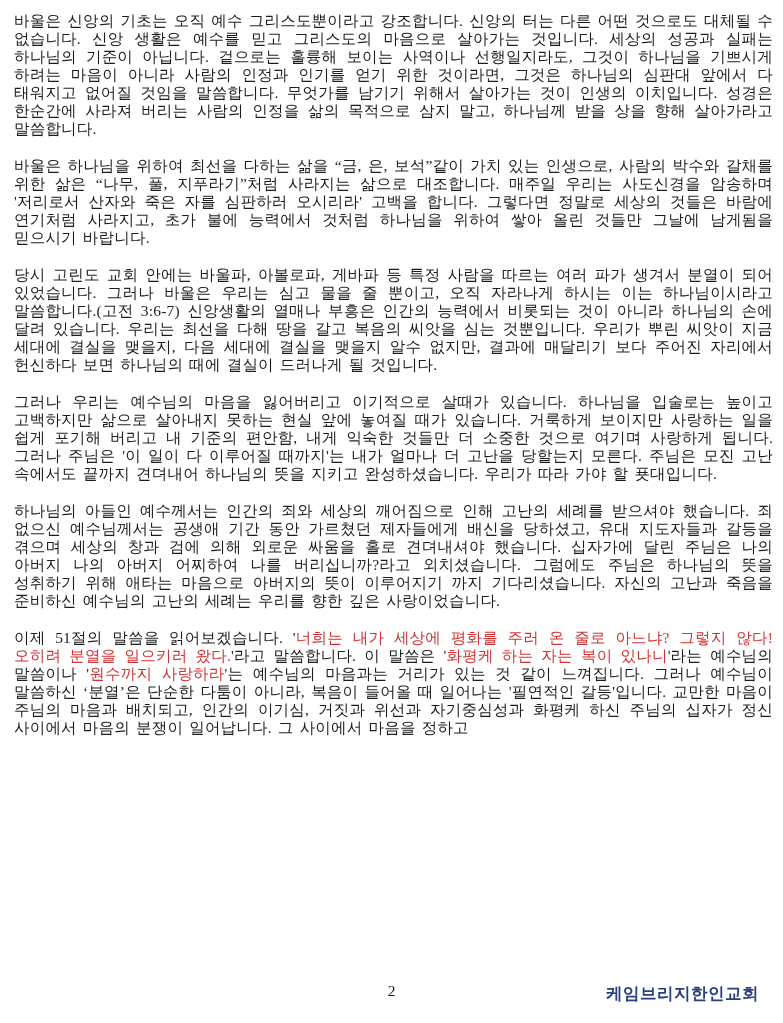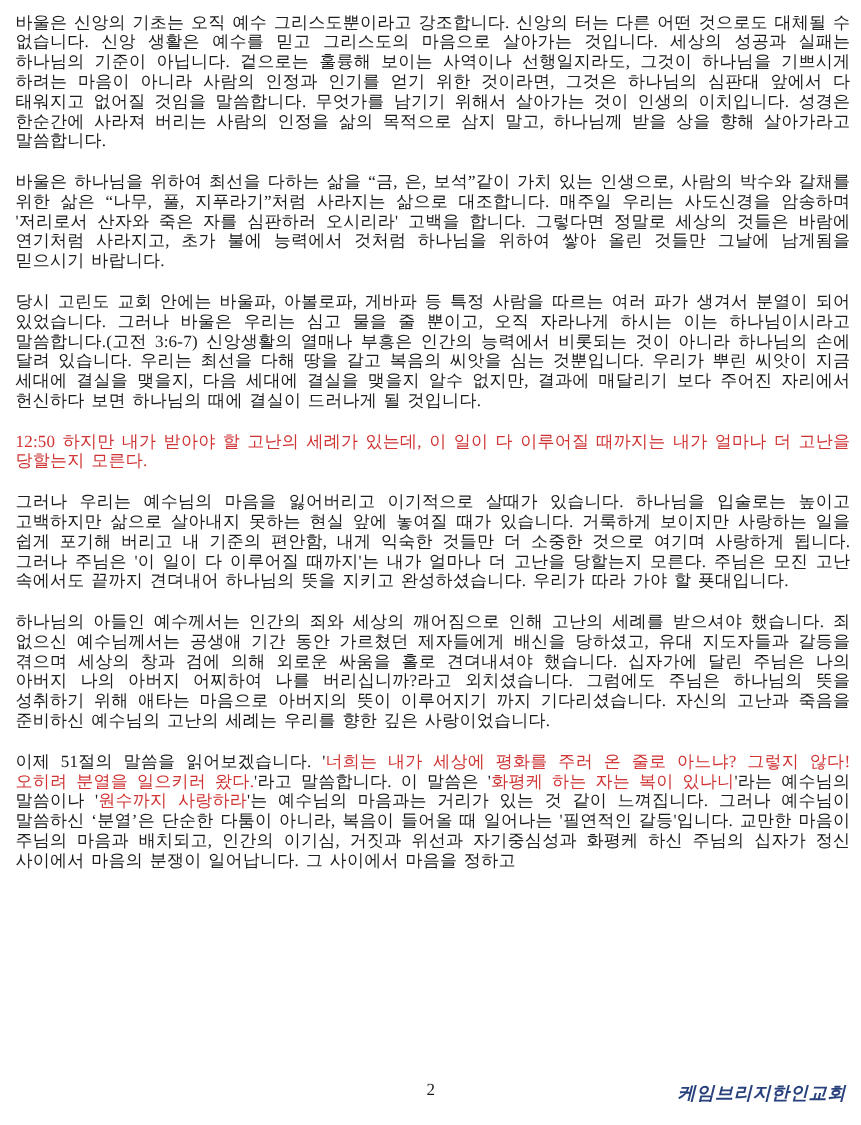--- a/index.html
+++ b/index.html
@@ -45,38 +45,36 @@
   .page-number {
     position: absolute;
     left: 0;
     width: 783px;
     text-align: center;
     font-size: 15.5px;
     color: var(--body-text, #1c1c1c);
   }
   .church-name {
     position: absolute;
-    right: 4px;
+    right: 14px;
     top: 1px;
     font-size: 16.5px;
     font-weight: bold;
     letter-spacing: 0.5px;
     color: var(--church-blue, #28407c);
-    font-style: italic;
   }
 </style>
 </head>
 <body>
 
 <div class="page">
   <div class="doc-body">
       <p class="para"><span class="black">바울은 신앙의 기초는 오직 예수 그리스도뿐이라고 강조합니다. 신앙의 터는 다른 어떤 것으로도 대체될 수 없습니다. 신앙 생활은 예수를 믿고 그리스도의 마음으로 살아가는 것입니다. 세상의 성공과 실패는 하나님의 기준이 아닙니다. 겉으로는 훌륭해 보이는 사역이나 선행일지라도, 그것이 하나님을 기쁘시게 하려는 마음이 아니라 사람의 인정과 인기를 얻기 위한 것이라면, 그것은 하나님의 심판대 앞에서 다 태워지고 없어질 것임을 말씀합니다. 무엇가를 남기기 위해서 살아가는 것이 인생의 이치입니다. 성경은 한순간에 사라져 버리는 사람의 인정을 삶의 목적으로 삼지 말고, 하나님께 받을 상을 향해 살아가라고 말씀합니다.</span></p>
       <p class="para"><span class="black">바울은 하나님을 위하여 최선을 다하는 삶을 “금, 은, 보석”같이 가치 있는 인생으로, 사람의 박수와 갈채를 위한 삶은 “나무, 풀, 지푸라기”처럼 사라지는 삶으로 대조합니다. 매주일 우리는 사도신경을 암송하며 '저리로서 산자와 죽은 자를 심판하러 오시리라' 고백을 합니다. 그렇다면 정말로 세상의 것들은 바람에 연기처럼 사라지고, 초가 불에 능력에서 것처럼 하나님을 위하여 쌓아 올린 것들만 그날에 남게됨을 믿으시기 바랍니다.</span></p>
       <p class="para"><span class="black">당시 고린도 교회 안에는 바울파, 아볼로파, 게바파 등 특정 사람을 따르는 여러 파가 생겨서 분열이 되어 있었습니다. 그러나 바울은 우리는 심고 물을 줄 뿐이고, 오직 자라나게 하시는 이는 하나님이시라고 말씀합니다.(고전 3:6-7) 신앙생활의 열매나 부흥은 인간의 능력에서 비롯되는 것이 아니라 하나님의 손에 달려 있습니다. 우리는 최선을 다해 땅을 갈고 복음의 씨앗을 심는 것뿐입니다. 우리가 뿌린 씨앗이 지금 세대에 결실을 맺을지, 다음 세대에 결실을 맺을지 알수 없지만, 결과에 매달리기 보다 주어진 자리에서 헌신하다 보면 하나님의 때에 결실이 드러나게 될 것입니다.</span></p>
-      <p class="para"><span class="red">12:50 하지만 내가 받아야 할 고난의 세례가 있는데, 이 일이 다 이루어질 때까지는 내가 얼마나 더 고난을 당할는지 모른다.</span></p>
       <p class="para"><span class="black">그러나 우리는 예수님의 마음을 잃어버리고 이기적으로 살때가 있습니다. 하나님을 입술로는 높이고 고백하지만 삶으로 살아내지 못하는 현실 앞에 놓여질 때가 있습니다. 거룩하게 보이지만 사랑하는 일을 쉽게 포기해 버리고 내 기준의 편안함, 내게 익숙한 것들만 더 소중한 것으로 여기며 사랑하게 됩니다. 그러나 주님은 '이 일이 다 이루어질 때까지'는 내가 얼마나 더 고난을 당할는지 모른다. 주님은 모진 고난 속에서도 끝까지 견뎌내어 하나님의 뜻을 지키고 완성하셨습니다. 우리가 따라 가야 할 푯대입니다.</span></p>
       <p class="para"><span class="black">하나님의 아들인 예수께서는 인간의 죄와 세상의 깨어짐으로 인해 고난의 세례를 받으셔야 했습니다. 죄 없으신 예수님께서는 공생애 기간 동안 가르쳤던 제자들에게 배신을 당하셨고, 유대 지도자들과 갈등을 겪으며 세상의 창과 검에 의해 외로운 싸움을 홀로 견뎌내셔야 했습니다. 십자가에 달린 주님은 나의 아버지 나의 아버지 어찌하여 나를 버리십니까?라고 외치셨습니다. 그럼에도 주님은 하나님의 뜻을 성취하기 위해 애타는 마음으로 아버지의 뜻이 이루어지기 까지 기다리셨습니다. 자신의 고난과 죽음을 준비하신 예수님의 고난의 세례는 우리를 향한 깊은 사랑이었습니다.</span></p>
       <p class="para"><span class="black">이제 51절의 말씀을 읽어보겠습니다. '</span><span class="red">너희는 내가 세상에 평화를 주러 온 줄로 아느냐? 그렇지 않다! 오히려 분열을 일으키러 왔다.</span><span class="black">'라고 말씀합니다. 이 말씀은 '</span><span class="red">화평케 하는 자는 복이 있나니</span><span class="black">'라는 예수님의 말씀이나 '</span><span class="red">원수까지 사랑하라</span><span class="black">'는 예수님의 마음과는 거리가 있는 것 같이 느껴집니다. 그러나 예수님이 말씀하신 ‘분열’은 단순한 다툼이 아니라, 복음이 들어올 때 일어나는 '필연적인 갈등'입니다. 교만한 마음이 주님의 마음과 배치되고, 인간의 이기심, 거짓과 위선과 자기중심성과 화평케 하신 주님의 십자가 정신 사이에서 마음의 분쟁이 일어납니다. 그 사이에서 마음을 정하고</span></p>
     </div>
   <div class="page-footer">
     <div class="page-number">2</div>
     <div class="church-name">케임브리지한인교회</div>
   </div>
 </div>
 

